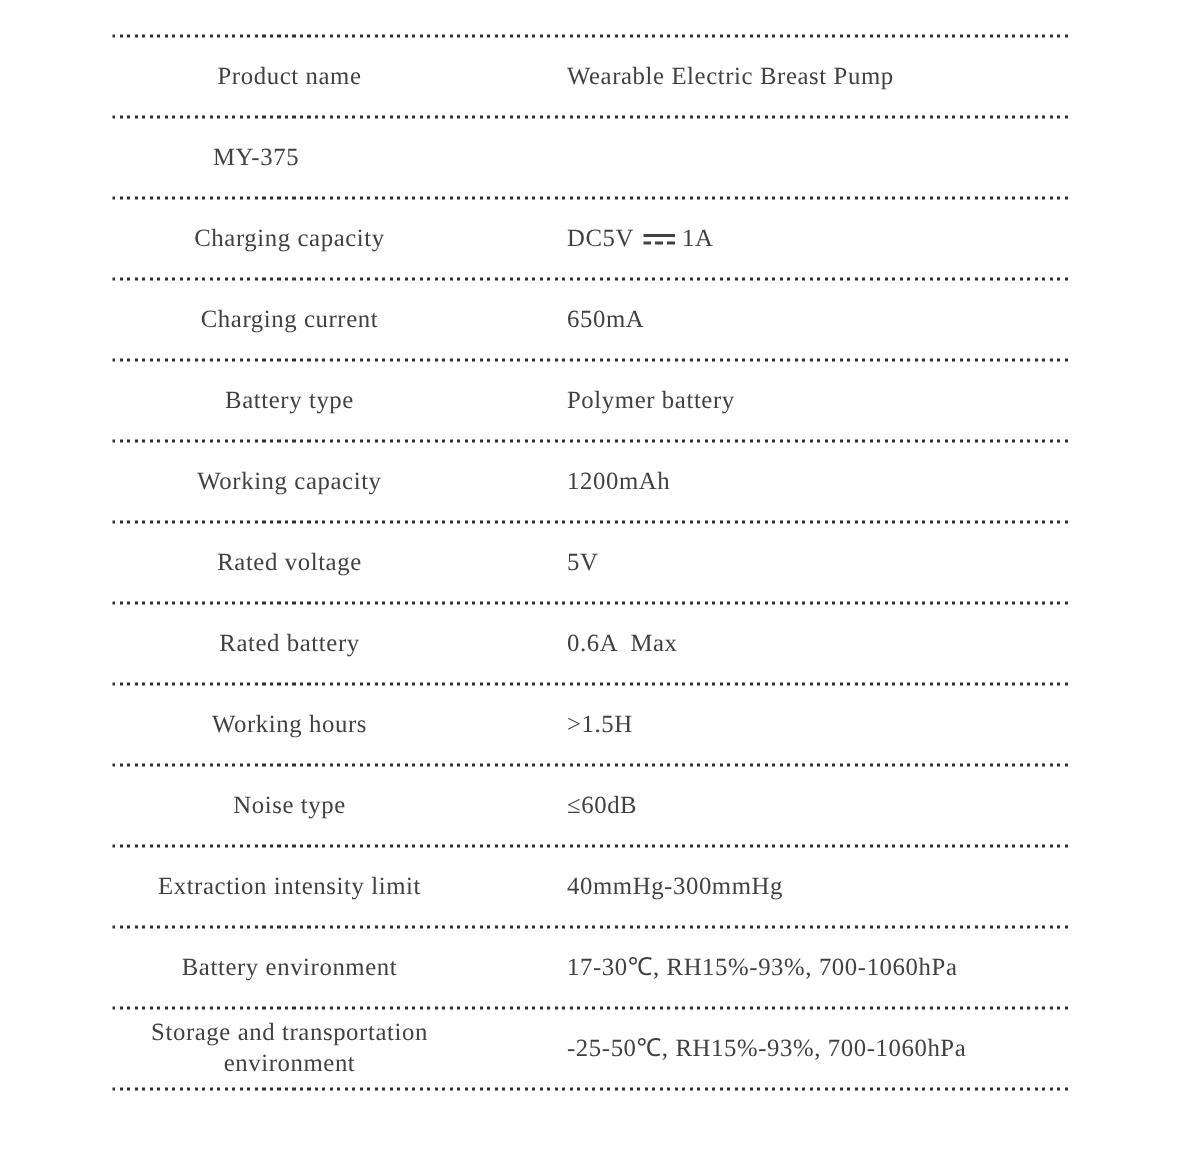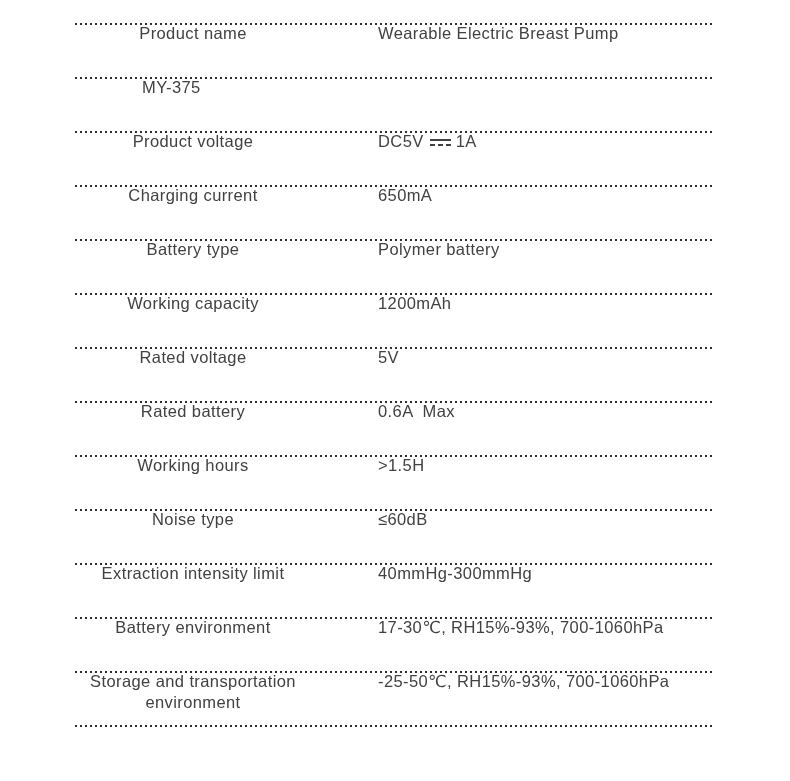--- a/index.html
+++ b/index.html
@@ -18,20 +18,22 @@
   .spec-table {
     position: absolute;
     left: 75px;
     top: 23px;
     width: 637px;
   }
   .spec-row {
     position: relative;
     height: 54px;
     display: flex;
+    align-items: center;
+    font-family: Liberation Serif, serif;
   }
   
   .spec-row::before {
     content: "";
     position: absolute;
     top: 0;
     left: 0;
     right: 0;
     height: 2px;
     background: repeating-linear-gradient(to right, #2f2f2f 0 2px, transparent 2px 5px);
@@ -92,21 +94,21 @@
   <div class="spec-row">
     <div class="cell label">Product name</div>
     <div class="cell value">Wearable Electric Breast Pump</div>
   </div>
 
   <div class="spec-row">
     <div class="cell value">MY-375</div>
   </div>
 
   <div class="spec-row">
-    <div class="cell label">Product voltage</div>
+    <div class="cell label">Charging capacity</div>
     <div class="cell value"><span>DC5V</span><span class="dc-symbol"></span><span>1A</span></div>
   </div>
 
   <div class="spec-row">
     <div class="cell label">Charging current</div>
     <div class="cell value">650mA</div>
   </div>
 
   <div class="spec-row">
     <div class="cell label">Battery type</div>

